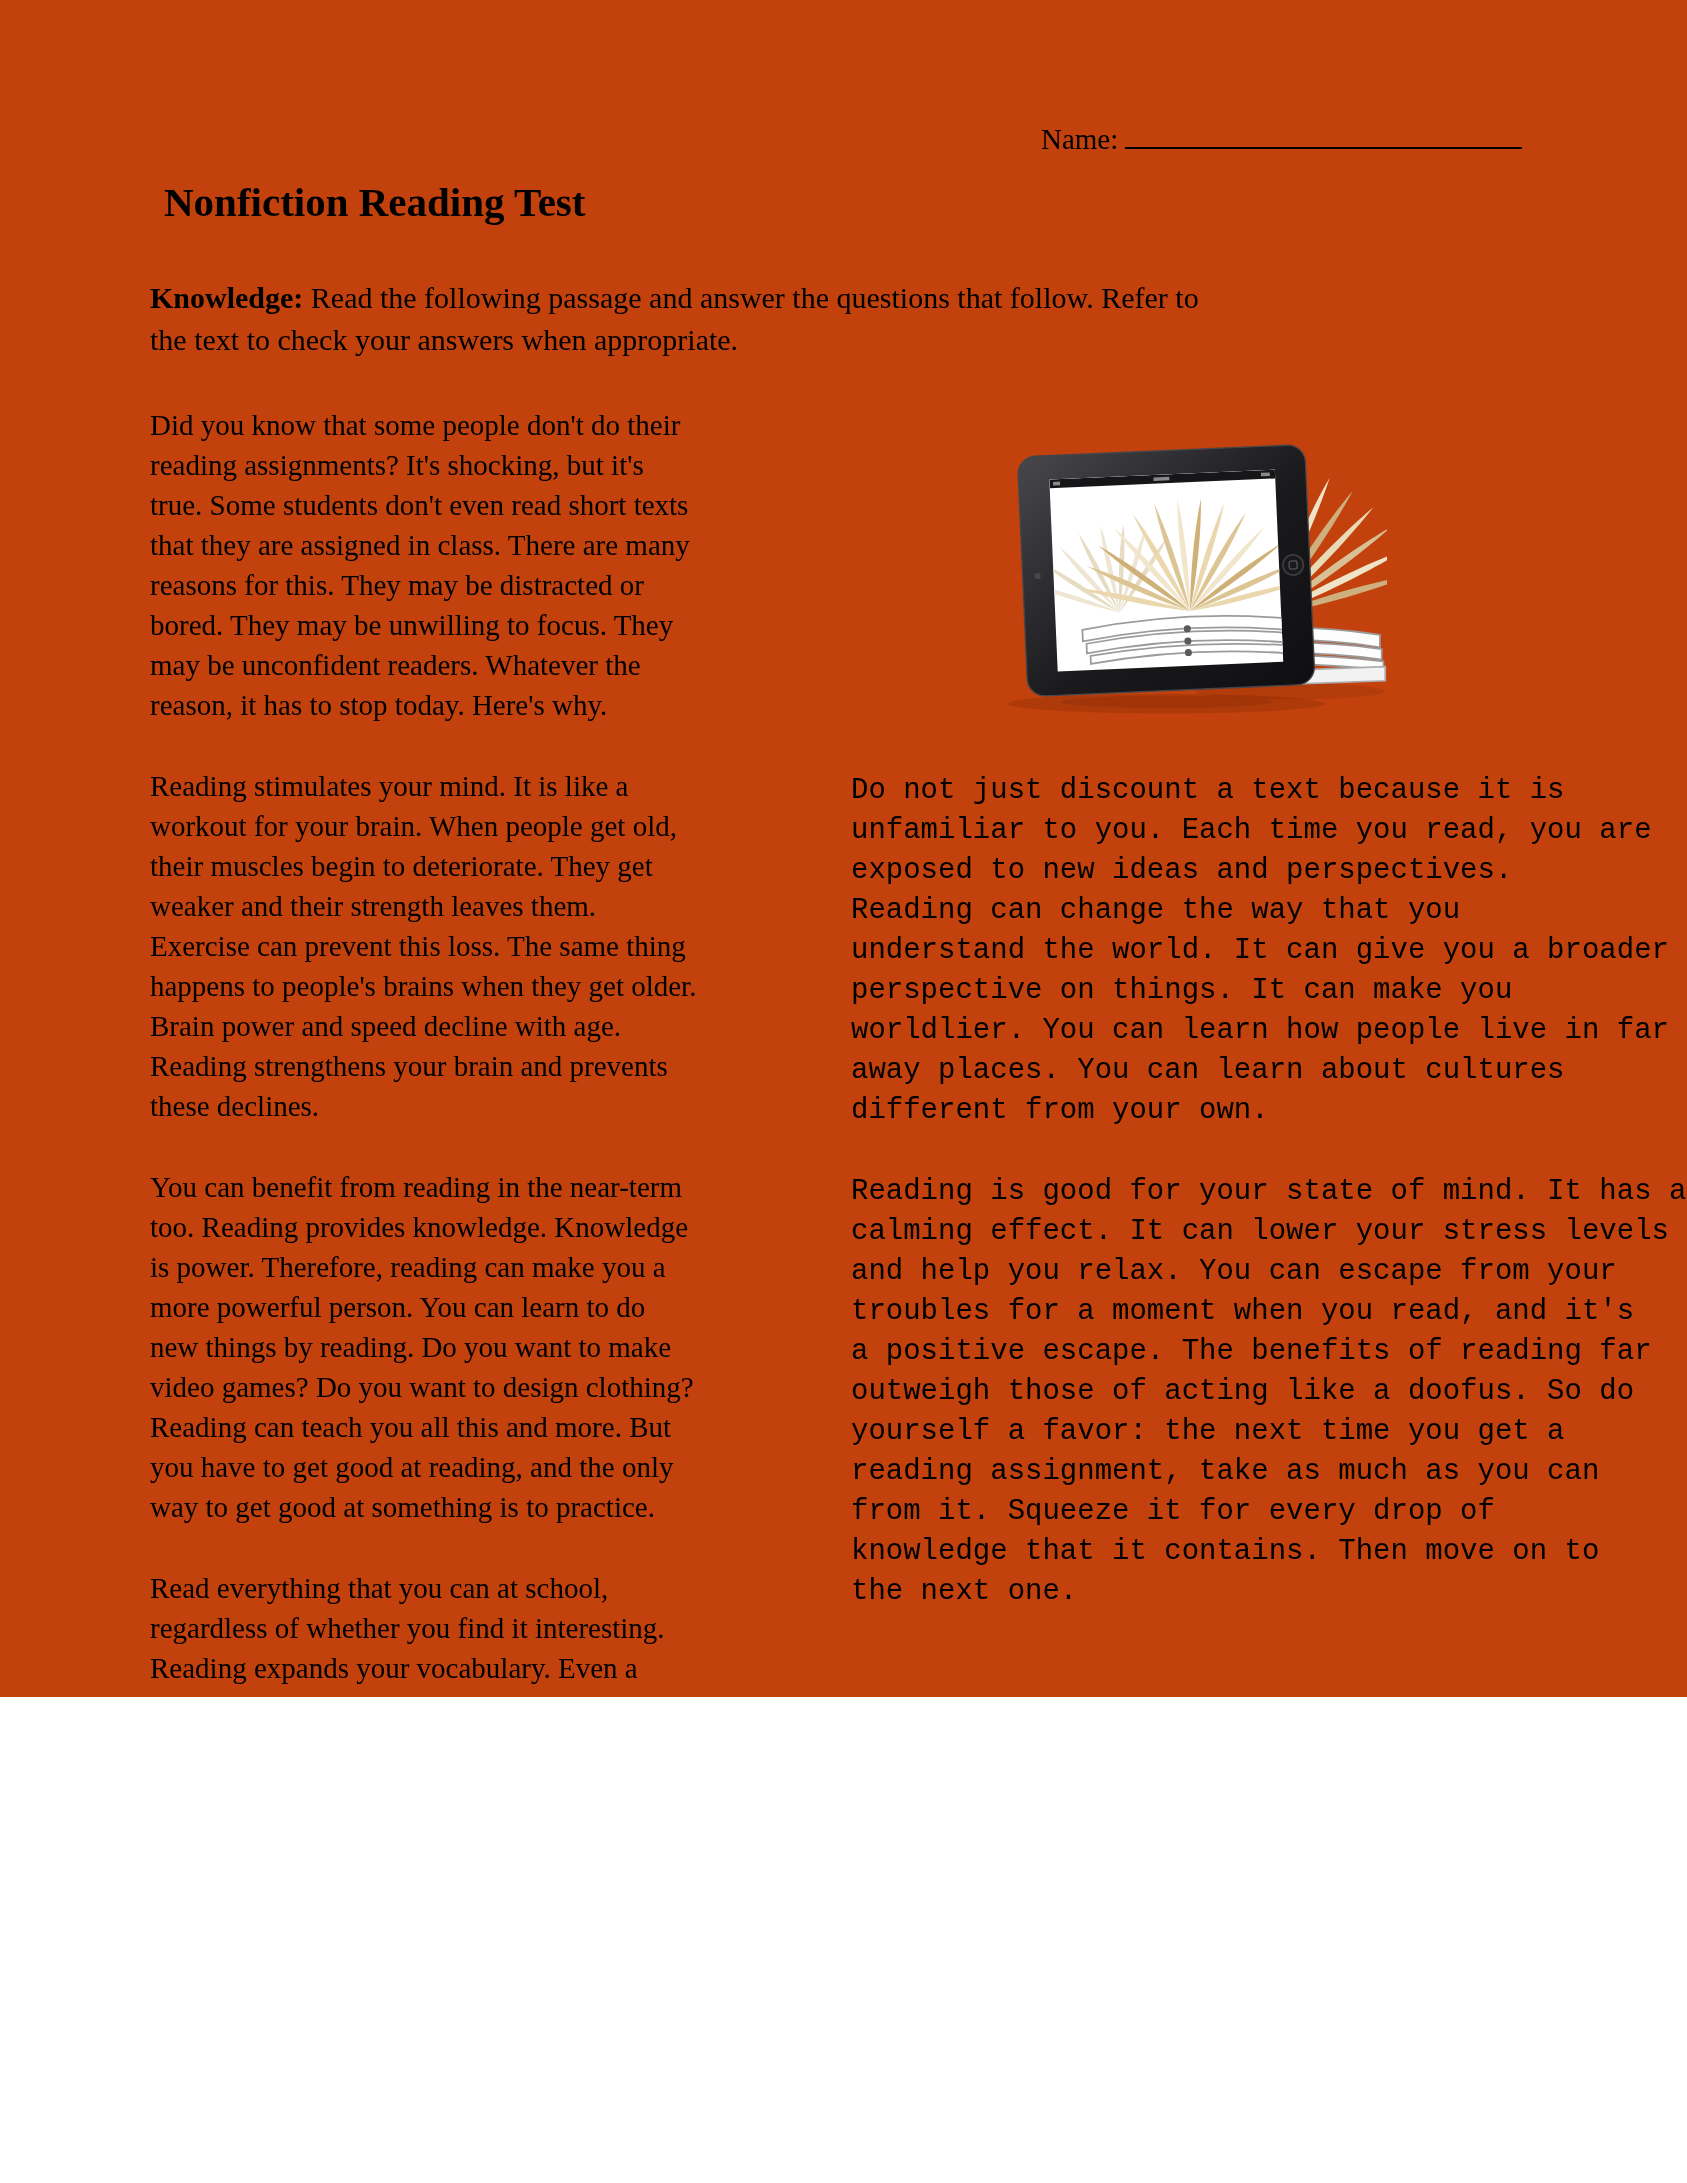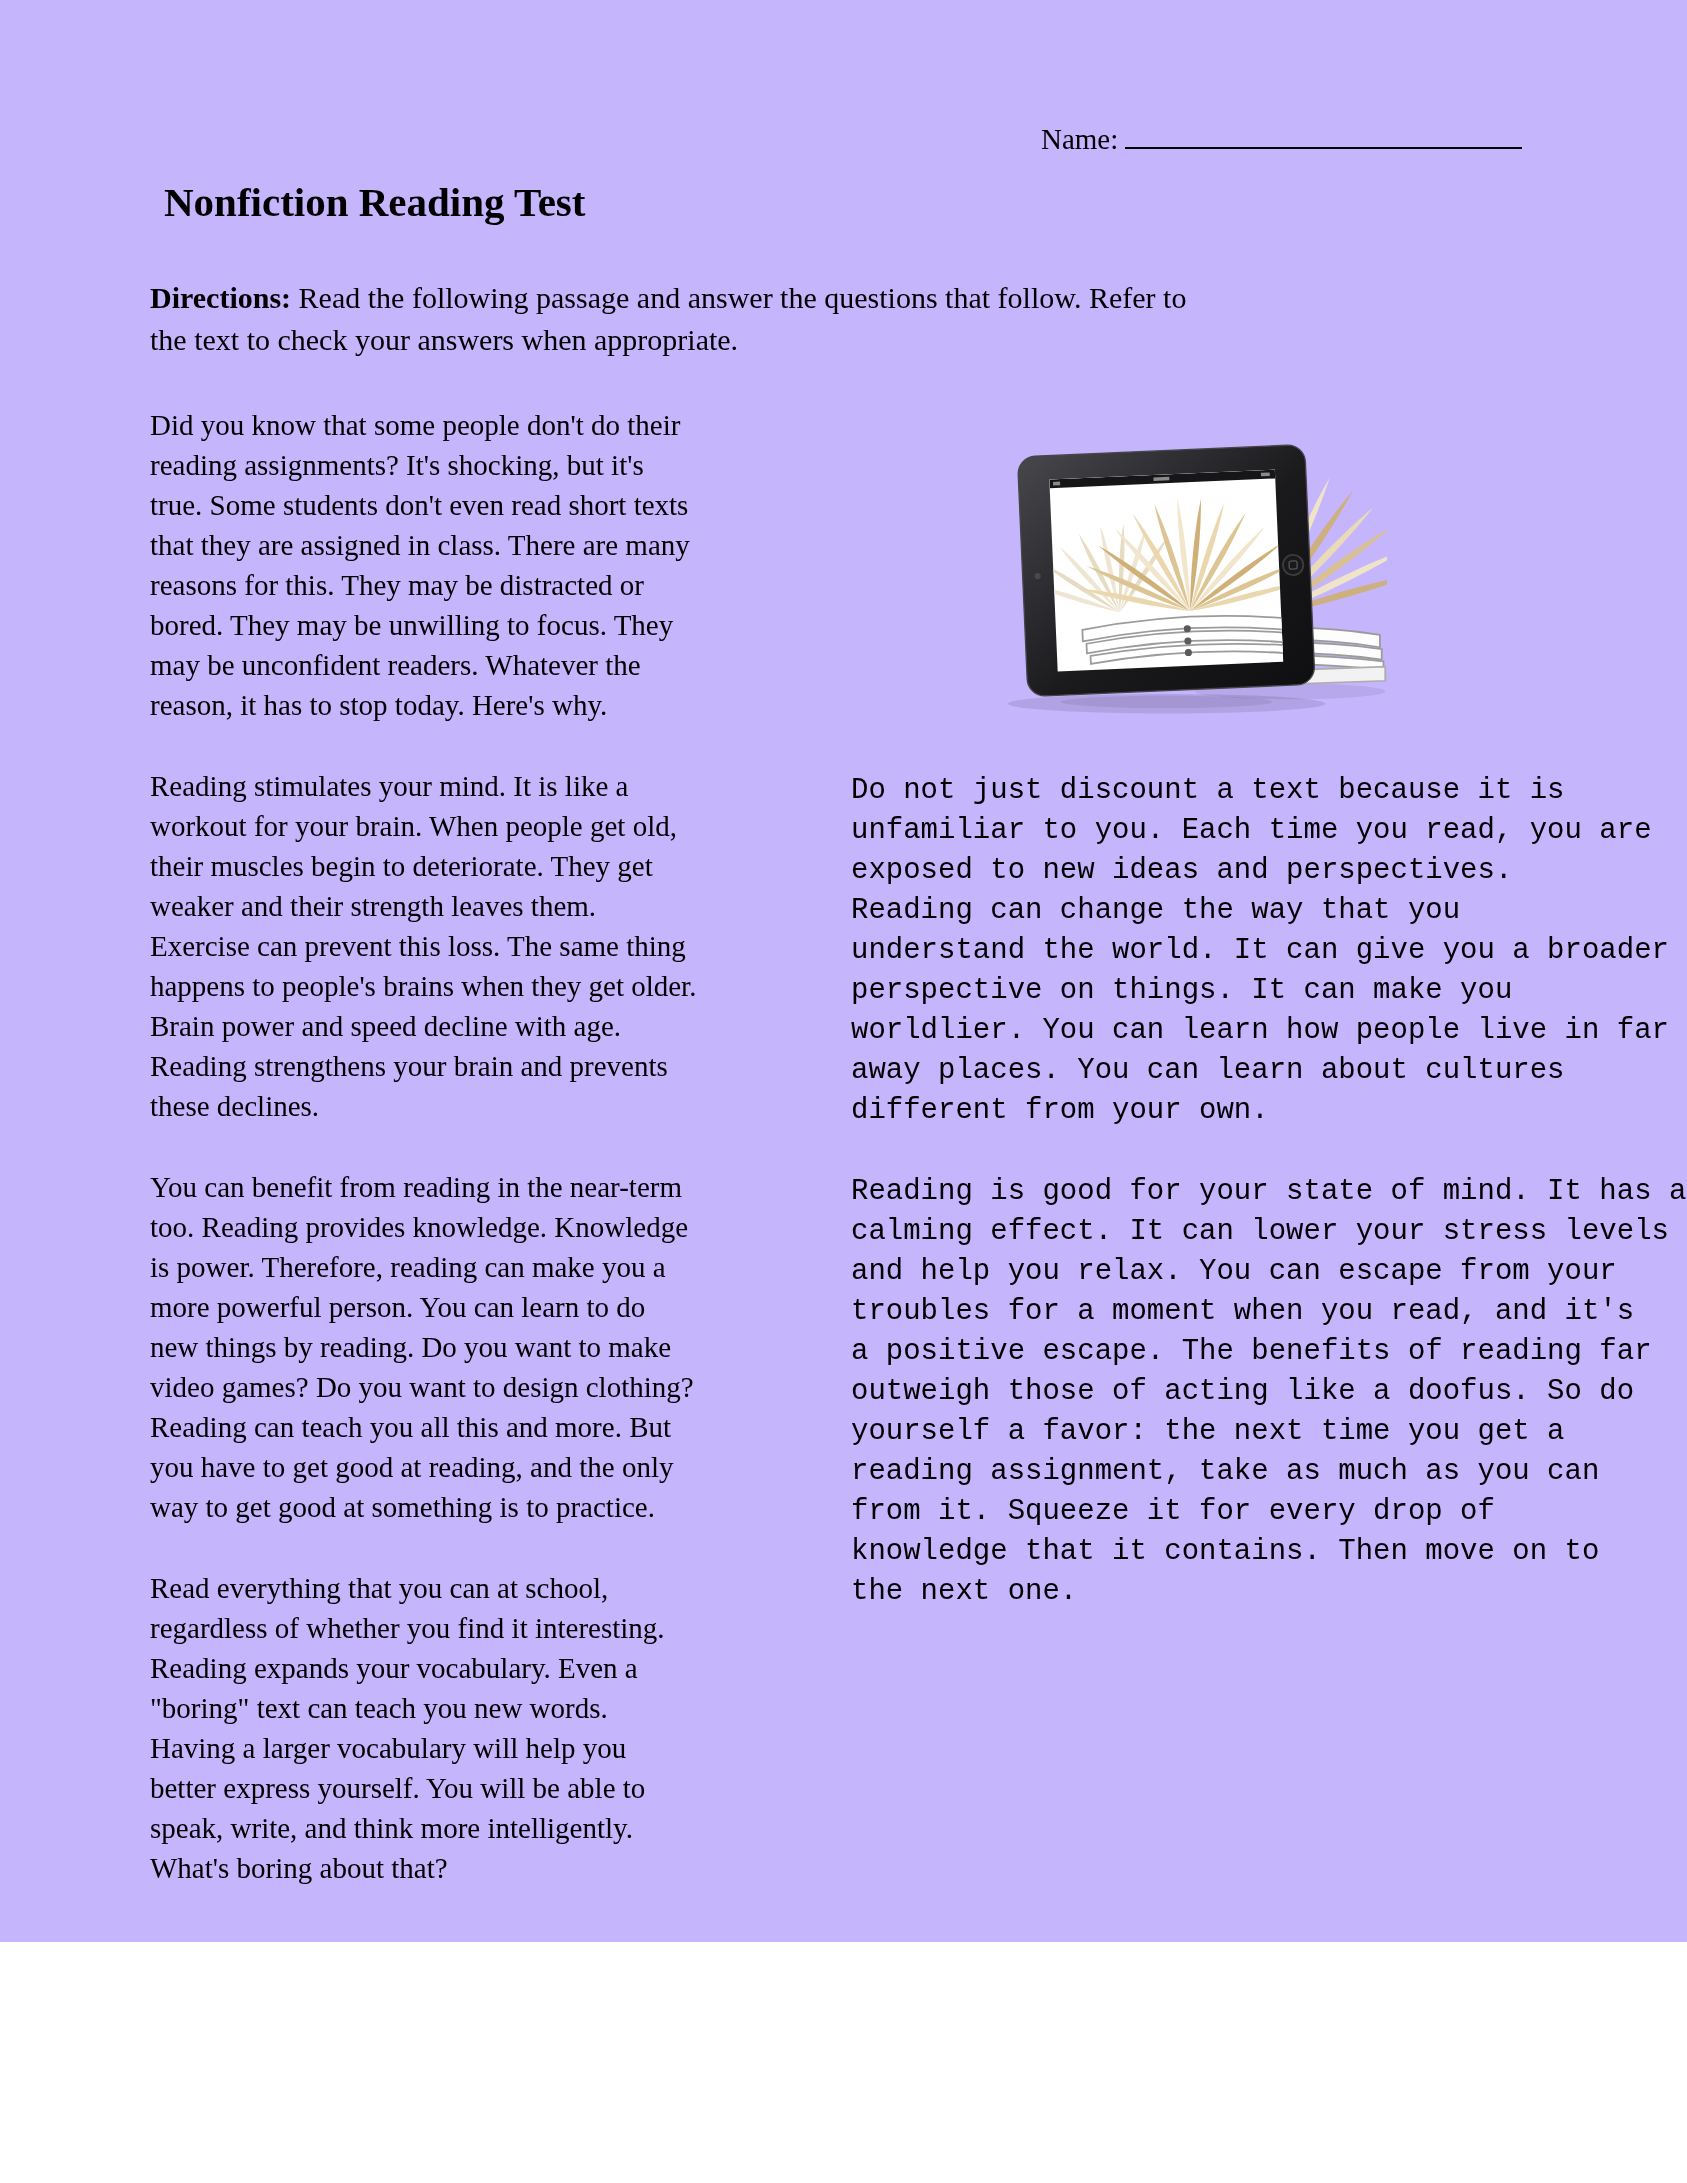--- a/index.html
+++ b/index.html
@@ -1,19 +1,19 @@
 <!DOCTYPE html>
 <html style="font-size:14px"><head>
 <meta charset="utf-8">
 <style>
   html,body{margin:0;padding:0;background:#ffffff;}
   .page{
     position:relative;
-    width:1688px;height:1942px;
-    background:#c4b5fd;
+    width:1688px;height:1697px;
+    background:#c2410c;
     box-sizing:border-box;
     padding:163px 133px 0 150px;
     font-family:"Liberation Serif", serif;
     color:#000000;
     overflow:hidden;
   }
   .name-row{
     position:absolute;top:115px;left:1041px;
     font-size:29px;line-height:35px;white-space:nowrap;
   }
@@ -42,21 +42,21 @@
 <body>
 
 <div class="page">
 
   <div class="name-row">
     <span>Name:</span><span class="name-underline"></span>
   </div>
 
   <h1 class="title">Nonfiction Reading Test</h1>
 
-  <p class="directions"><span class="dir-label">Directions:</span><span> Read the following passage and answer the questions that follow. Refer to
+  <p class="directions"><span class="dir-label">Knowledge:</span><span> Read the following passage and answer the questions that follow. Refer to
 the text to check your answers when appropriate.</span></p>
 
   <div class="columns">
 
     <div class="col col-left">
       <p>Did you know that some people don't do their
 reading assignments? It's shocking, but it's
 true. Some students don't even read short texts
 that they are assigned in class. There are many
 reasons for this. They may be distracted or

